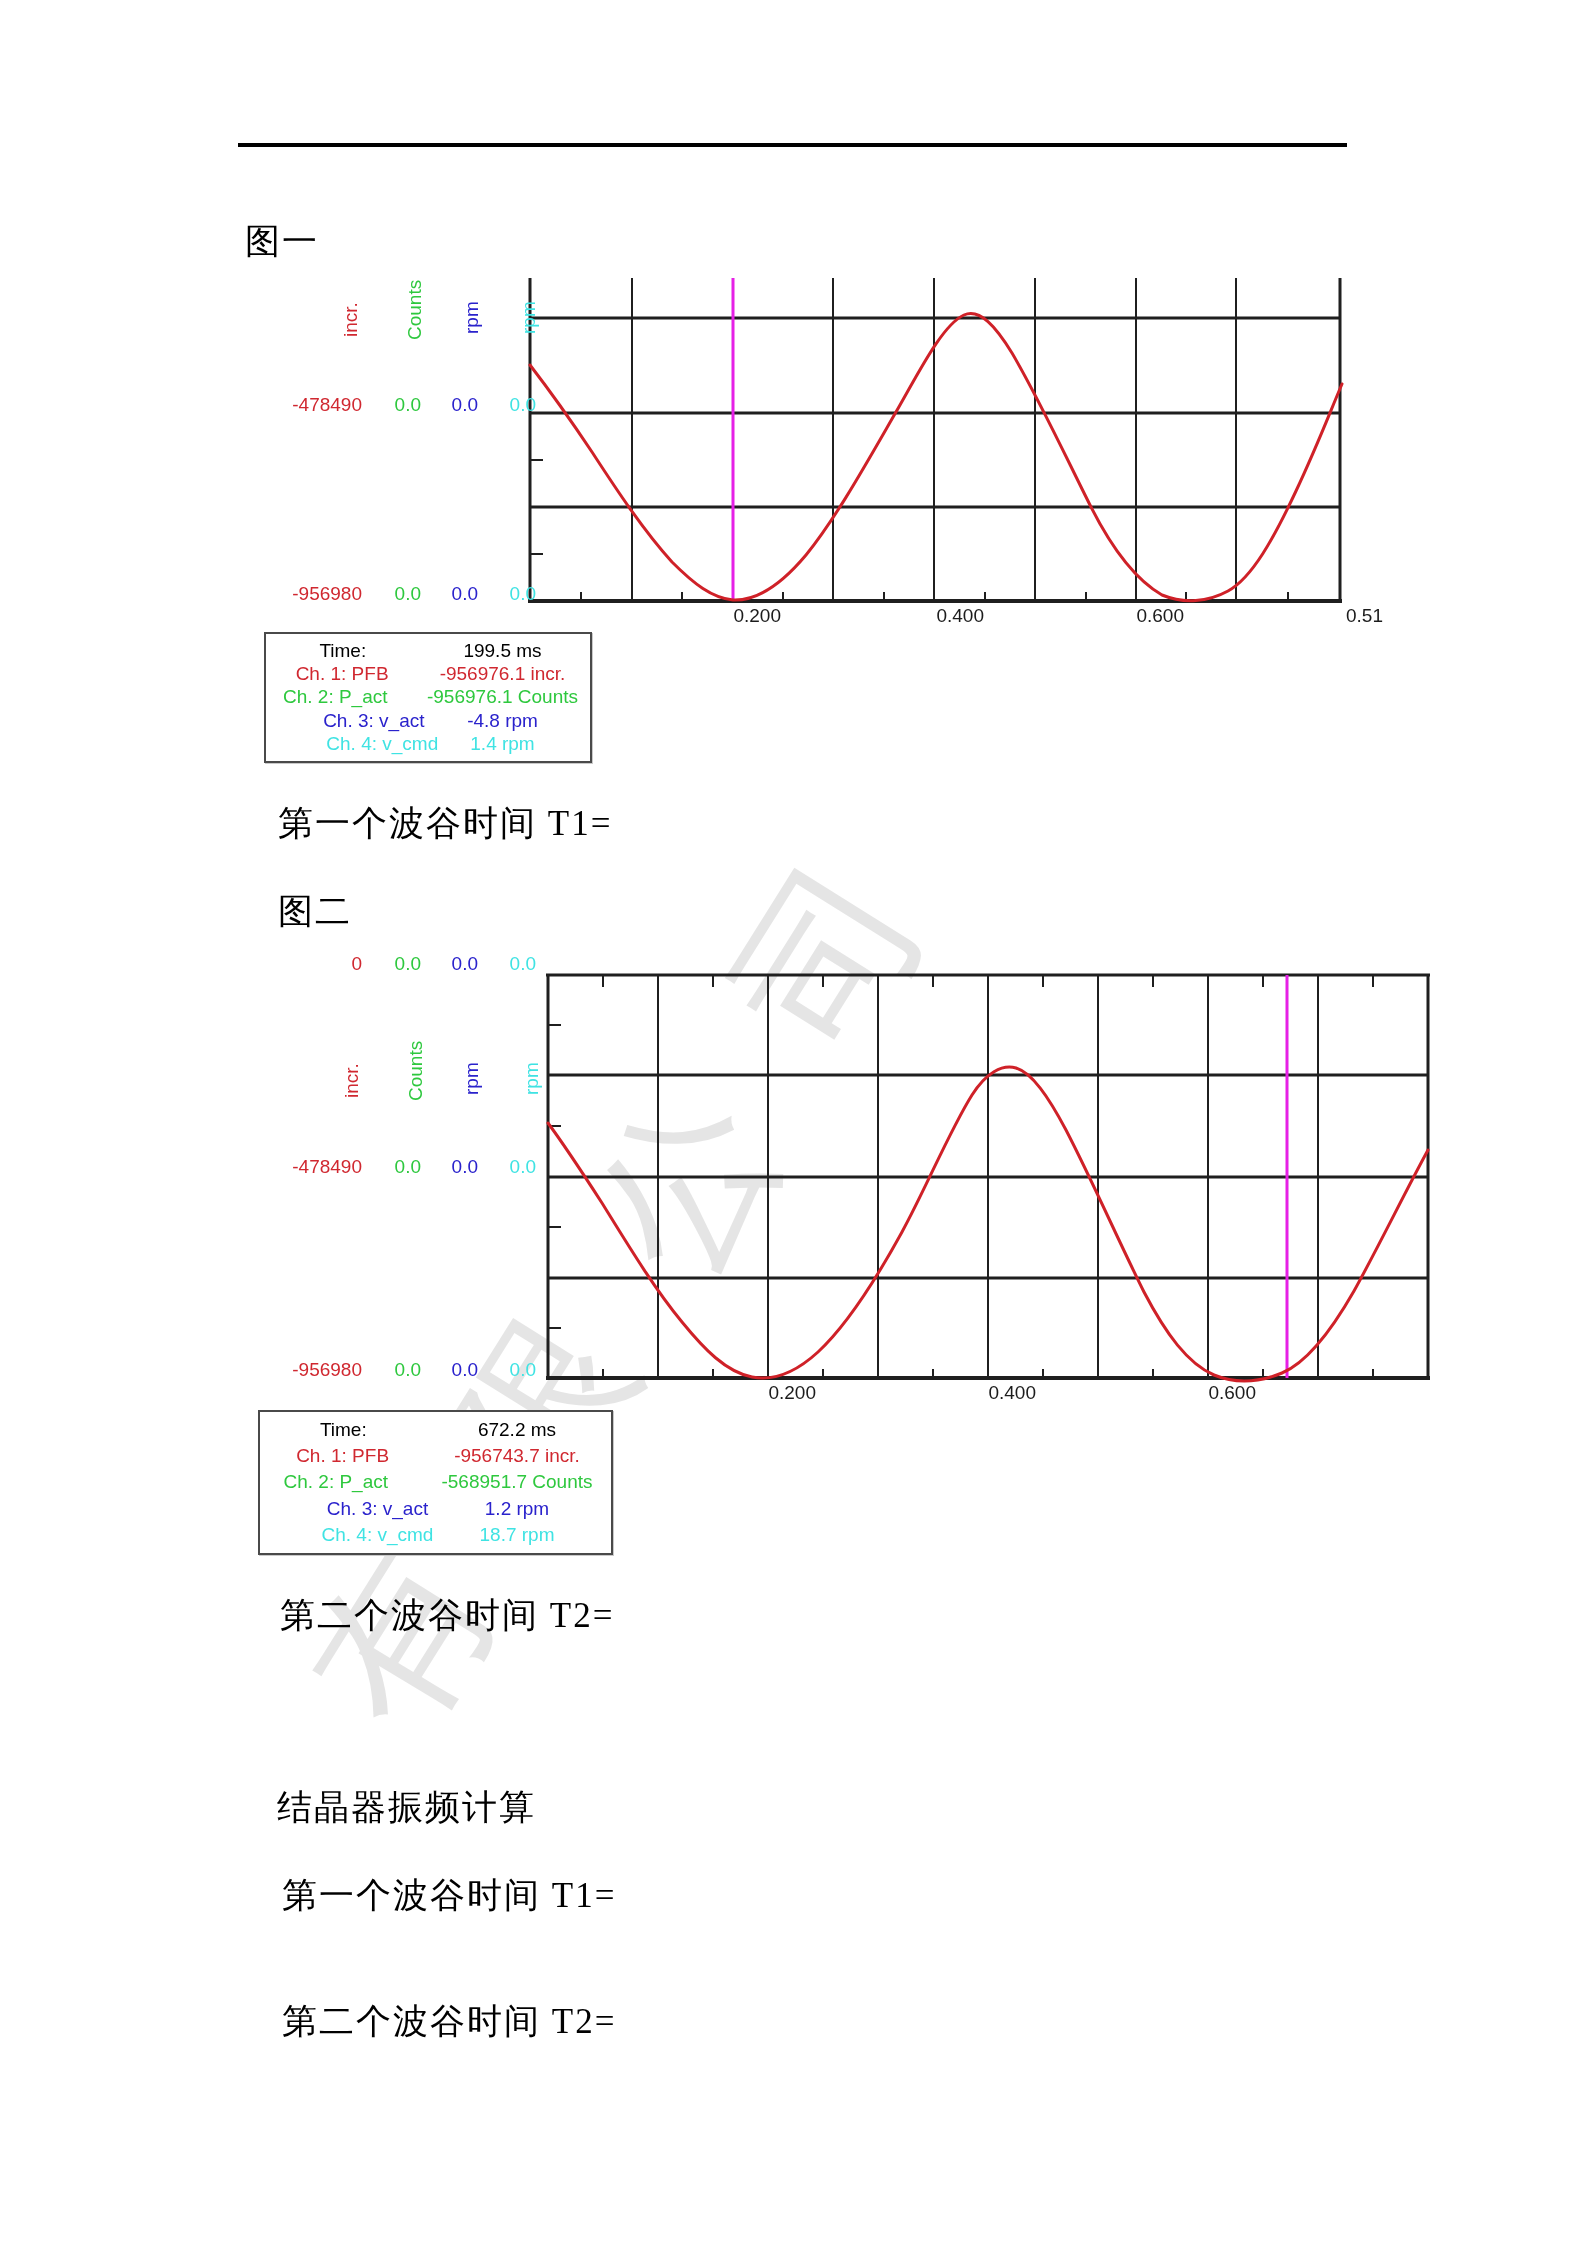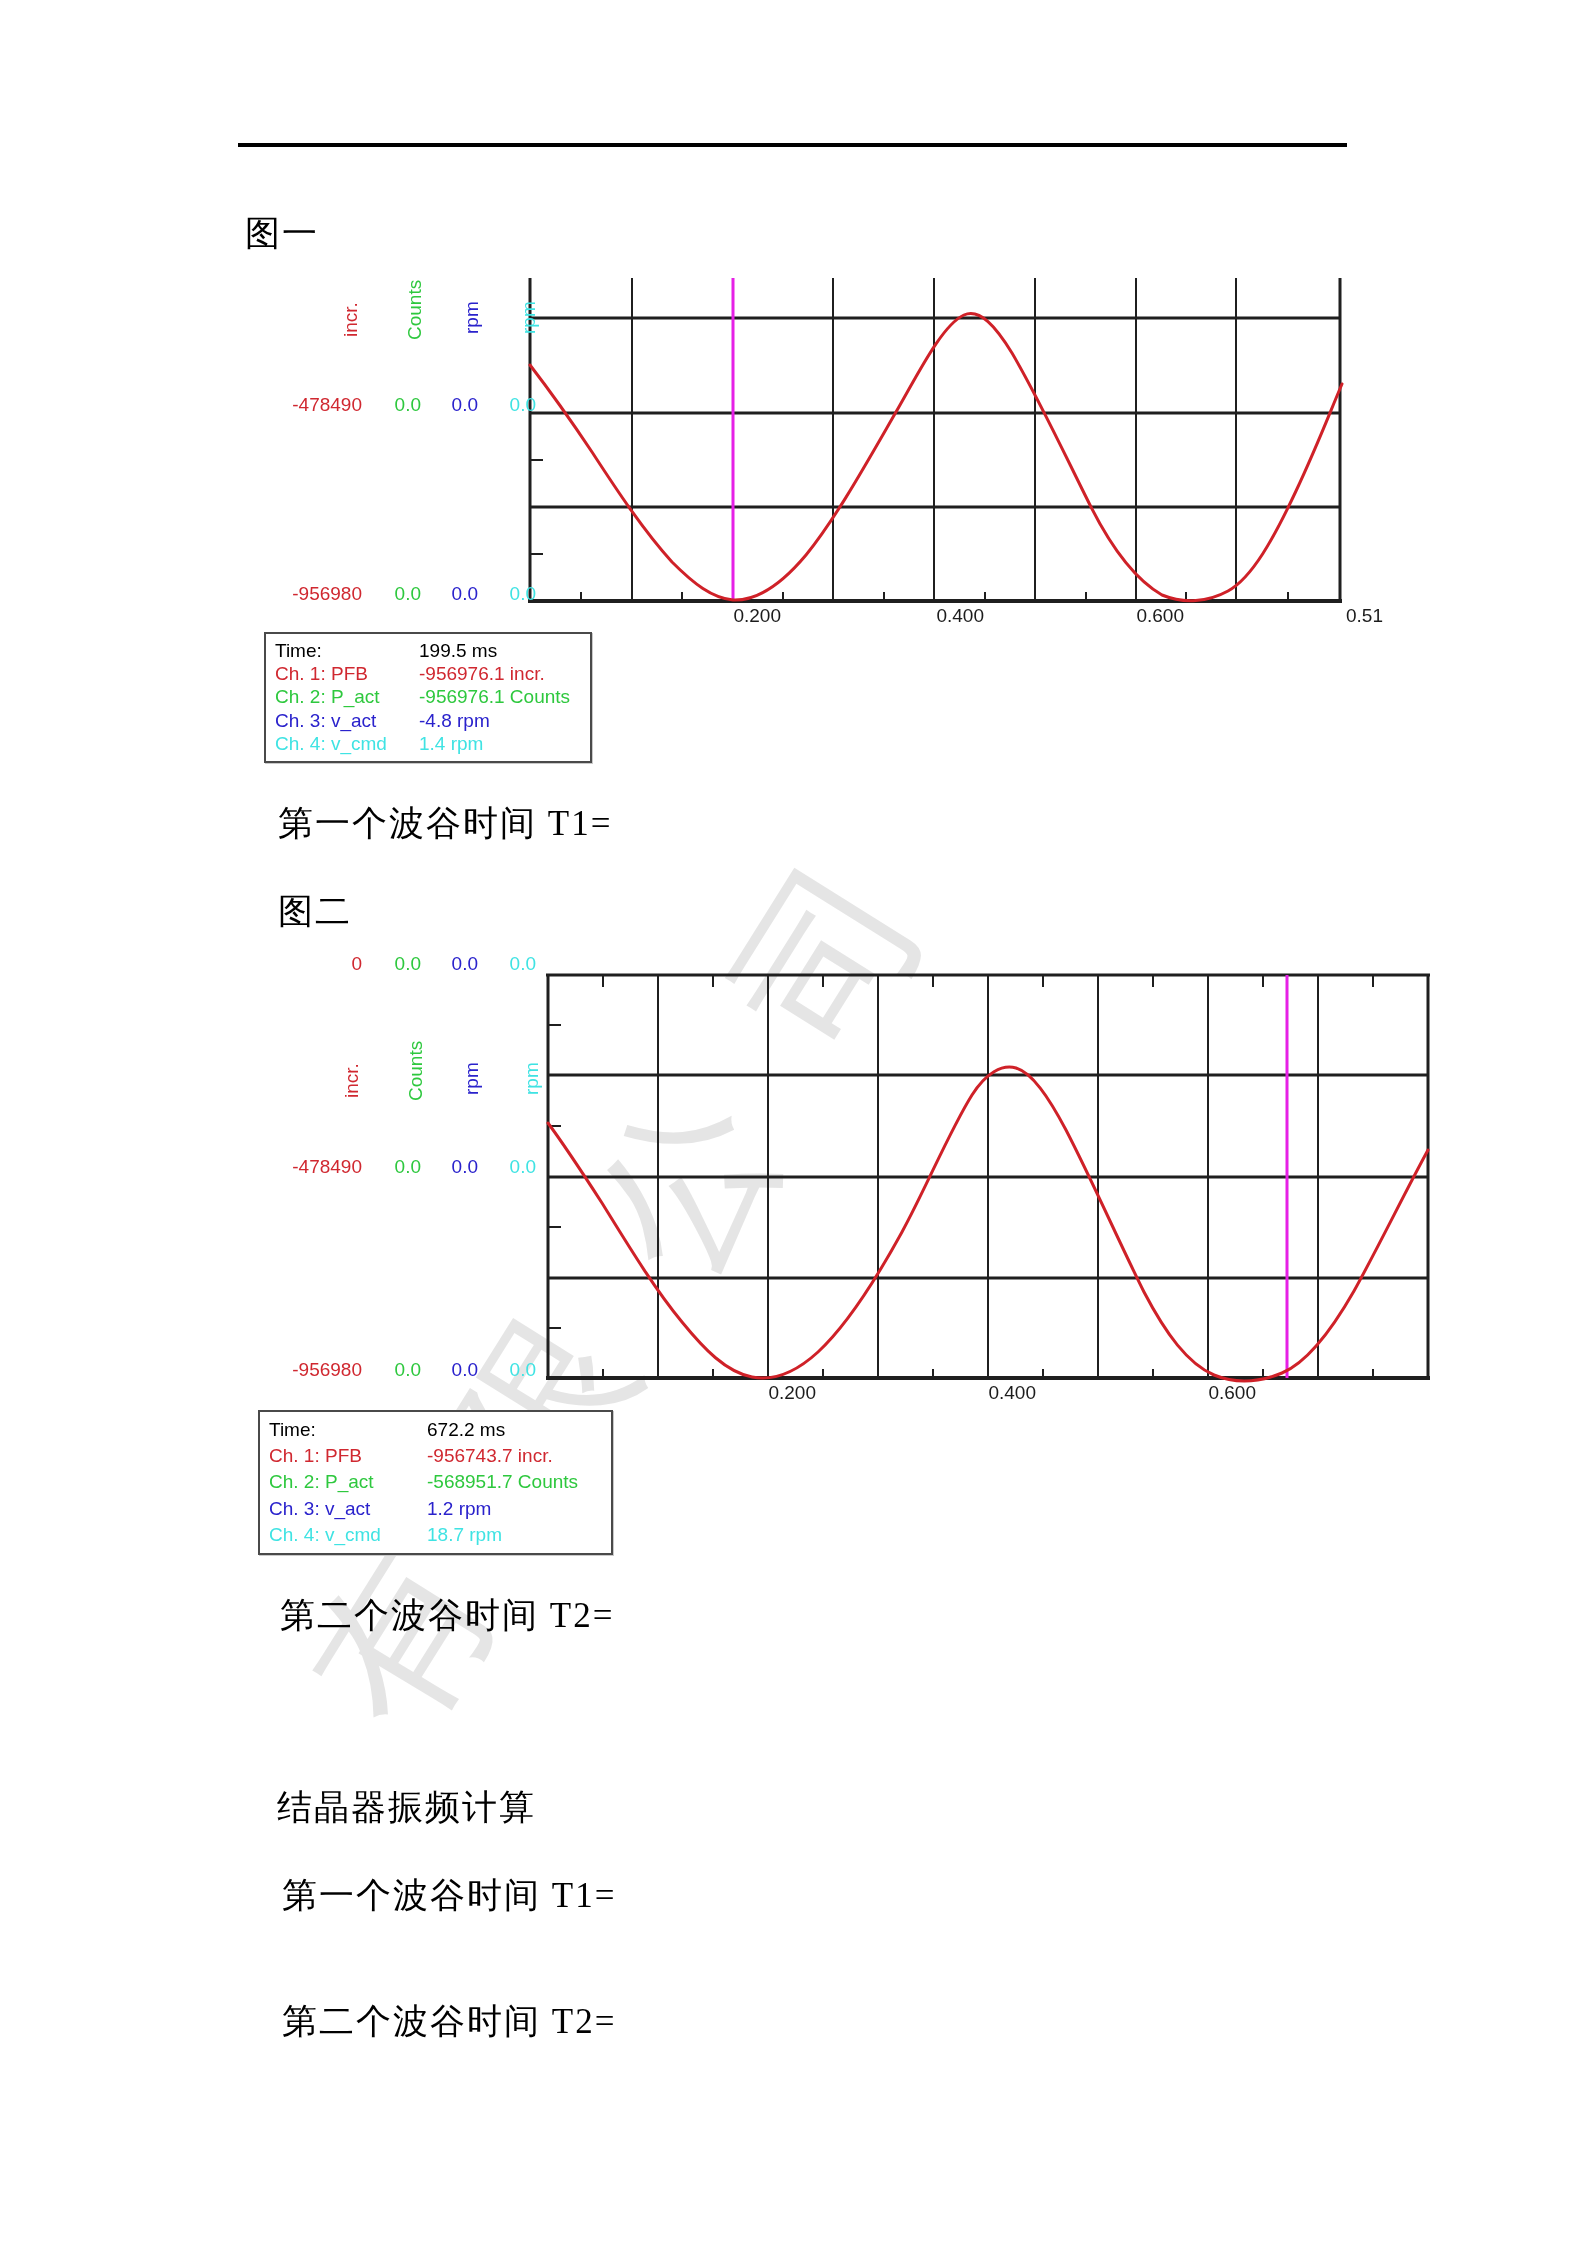--- a/index.html
+++ b/index.html
@@ -13,41 +13,41 @@
   .num{width:92px;text-align:right;}
   .xtick{width:96px;text-align:right;color:#1c1c1c;}
   .vlabel{position:absolute;font-family:"Liberation Sans", sans-serif;font-size:19px;
           transform:rotate(-90deg);transform-origin:0 0;white-space:nowrap;}
   .c-red{color:#d02830;} .c-green{color:#2ec83e;} .c-blue{color:#2a22cc;} .c-cyan{color:#3fe3e3;}
   .c-black{color:#000;}
   
   .infobox{position:absolute;border:2px solid #4a4a4a;background:#fff;
            font-family:"Liberation Sans", sans-serif;font-size:19px;
            display:flex;flex-direction:column;justify-content:space-around;
-           padding:5px 4px 5px 9px;box-sizing:border-box;box-shadow:1px 1px 0 #c9c9c9;}
+           padding:5px 4px 5px 9px;box-sizing:border-box;box-shadow:1px 1px 0 #c9c9c9;align-items:center;}
   .inforow{display:flex;white-space:nowrap;}
   .inforow .l{display:inline-block;}
   #infobox1 .l{width:144px;}
   #infobox2 .l{width:158px;}
   
   #watermark{position:absolute;left:258px;top:1648px;transform:rotate(-58deg);transform-origin:0 0;
              font-size:175px;letter-spacing:92px;color:rgba(125,125,125,0.20);white-space:nowrap;
              font-family:"Liberation Serif", serif;pointer-events:none;}
   svg{position:absolute;overflow:visible;}
 </style>
 </head>
 <body>
 
 <div id="page">
 
   <div id="watermark">有限公司</div>
 
   <div class="abs rule" style="left:238px;top:143px;width:1109px;height:4px;"></div>
 
-  <div class="abs doc-text" style="left:245px;top:210px;">图一</div>
+  <div class="abs doc-text" style="left:245px;top:218px;">图一</div>
 
   <svg style="left:510px;top:260px;" width="860" height="380" viewBox="510 260 860 380">
 
     <g stroke="#1f1f1f" stroke-width="2">
       <line x1="632" y1="278" x2="632" y2="601"></line>
         <line x1="733" y1="278" x2="733" y2="601"></line>
       <line x1="833" y1="278" x2="833" y2="601"></line>
         <line x1="934" y1="278" x2="934" y2="601"></line>
       <line x1="1035" y1="278" x2="1035" y2="601"></line>
         <line x1="1136" y1="278" x2="1136" y2="601"></line>

